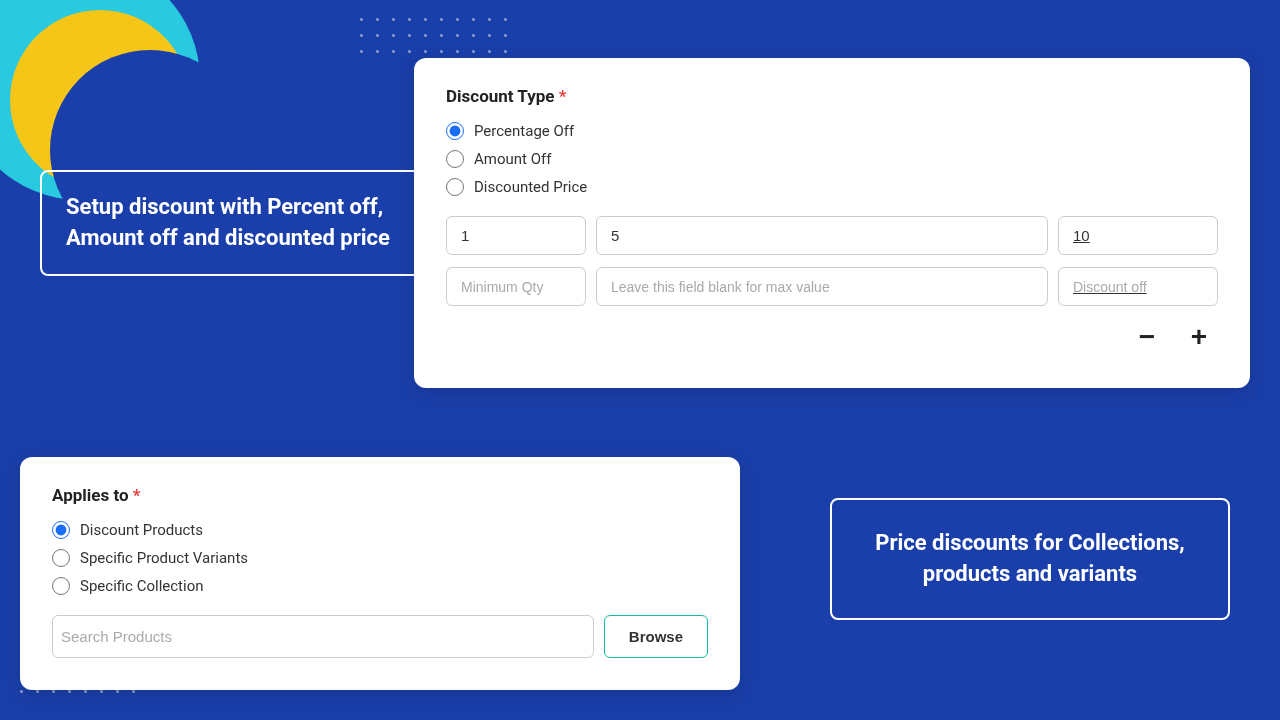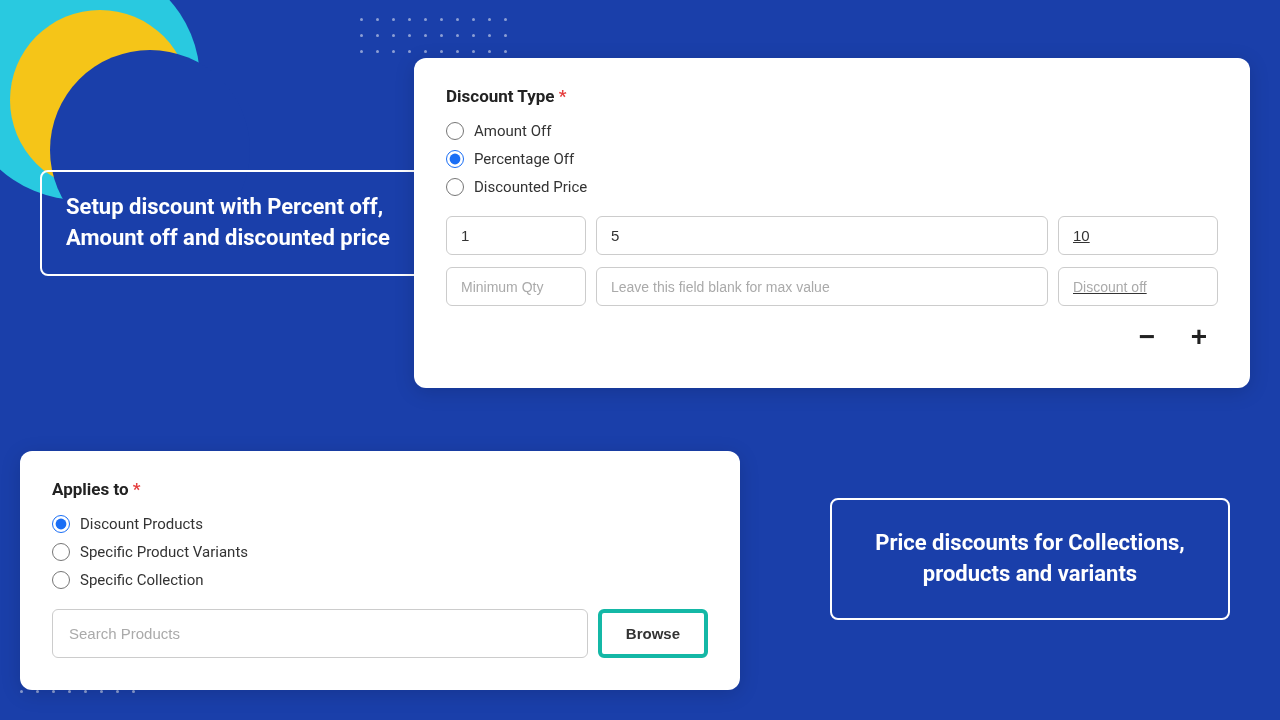--- a/index.html
+++ b/index.html
@@ -209,32 +209,32 @@
 
     .search-row {
       display: flex;
       gap: 10px;
       margin-top: 18px;
     }
     .search-input {
       flex: 1;
       border: 1px solid #ccc;
       border-radius: 6px;
-      padding: 12px 16px;
+      padding: 12px 8px;
       font-size: 15px;
       color: #ef4444;
       outline: none;
     }
     .search-input::placeholder {
       color: #aaa;
     }
     .browse-btn {
       padding: 12px 24px;
       background: white;
-      border: 4px solid #14b8a6;
+      border: 1px solid #14b8a6;
       border-radius: 6px;
       font-size: 15px;
       font-weight: 600;
       color: #333;
       cursor: pointer;
     }
   </style>
 </head>
 <body>
 
@@ -310,26 +310,26 @@
 </div>
 
 <div class="discount-card">
   <div class="card-title">
     <span>Discount Type</span>
     <span class="required-star">*</span>
   </div>
 
   <div class="radio-group">
     <label class="radio-item">
+      <input type="radio" name="discount_type" checked="" style="">
+      <span>Percentage Off</span>
+    </label>
+    <label class="radio-item">
       <input type="radio" name="discount_type" style="">
       <span>Amount Off</span>
-    </label>
-    <label class="radio-item">
-      <input type="radio" name="discount_type" checked="" style="">
-      <span>Percentage Off</span>
     </label>
     <label class="radio-item">
       <input type="radio" name="discount_type" style="">
       <span>Discounted Price</span>
     </label>
   </div>
 
   <div class="inputs-row">
     <input class="input-field input-sm" type="text" value="1" style="">
     <input class="input-field input-md" type="text" value="5" style="">

